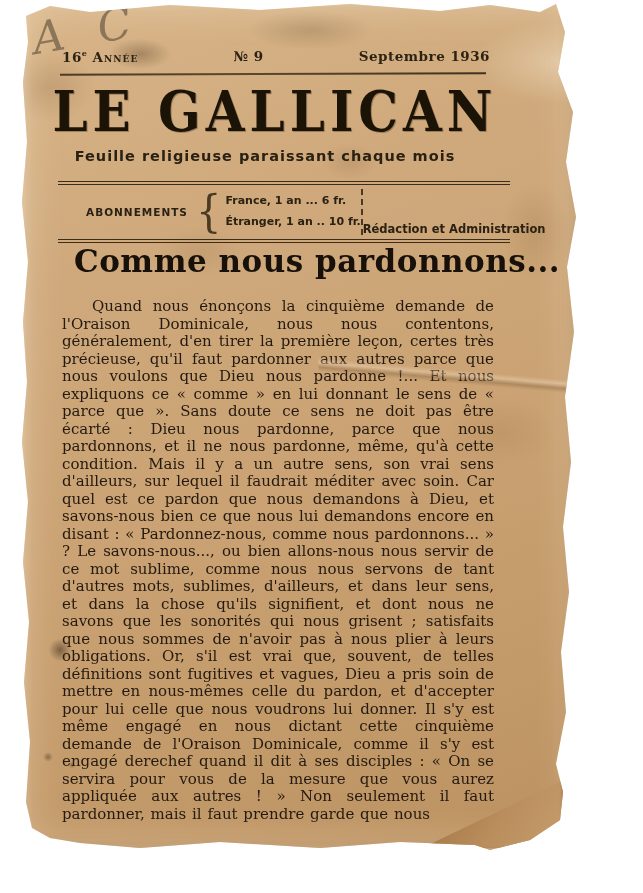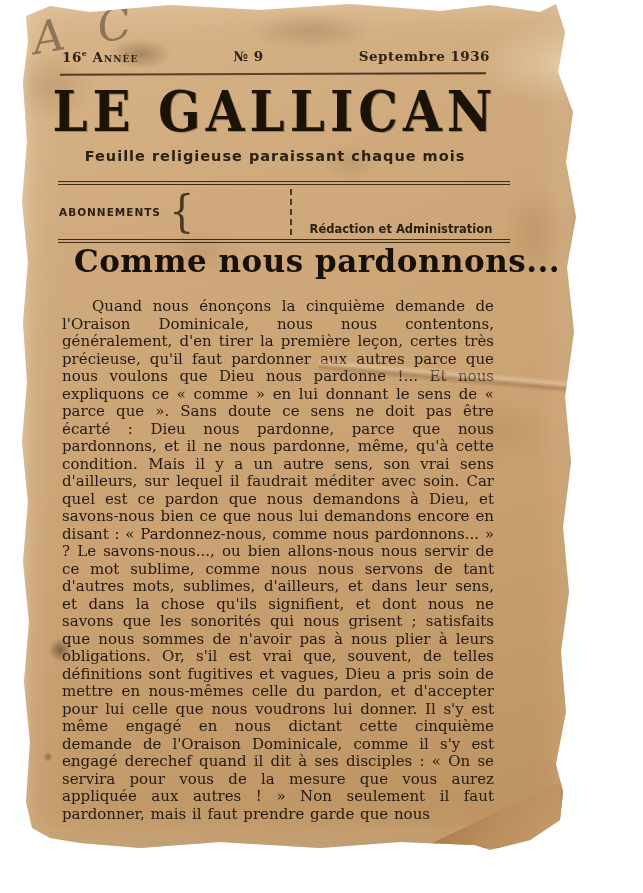--- a/index.html
+++ b/index.html
@@ -52,32 +52,32 @@
   }
   .masthead{
     position:absolute;left:30px;top:76px;width:450px;margin:0;
     text-align:center;font-family:"DejaVu Serif",serif;
     font-size:50px;font-weight:bold;color:#1b1306;
     letter-spacing:5px;white-space:nowrap;
     transform:scaleY(1.12);transform-origin:top center;
     text-shadow:1px 1px 0 rgba(60,40,20,0.35);
   }
   .subtitle{
-    position:absolute;left:30px;top:146px;width:450px;
+    position:absolute;left:20px;top:146px;width:450px;
     text-align:center;font-family:"DejaVu Sans",sans-serif;
     font-size:14.5px;font-weight:bold;color:#2a2112;letter-spacing:1px;white-space:nowrap;
   }
   .info-box{
     position:absolute;left:38px;top:179px;width:452px;height:54px;
     border-top:4px double #3a2d1c;border-bottom:4px double #3a2d1c;
     display:flex;align-items:center;color:#2a2112;
     font-family:"DejaVu Sans",sans-serif;
   }
   .abo{
-    font-size:10.5px;font-weight:bold;letter-spacing:1px;margin-left:1px;white-space:nowrap;
+    font-size:10.5px;font-weight:bold;letter-spacing:1px;margin-left:28px;white-space:nowrap;
   }
   .brace{
     font-size:40px;font-weight:normal;color:#4a3a24;margin-left:8px;margin-right:4px;
     transform:scaleY(1.1);font-family:"DejaVu Serif",serif;
   }
   .rates{font-size:11px;font-weight:bold;line-height:1.9;white-space:nowrap;}
   .divider{
     border-left:2px dashed #4a3a24;height:46px;margin-left:auto;
   }
   .admin{
@@ -122,20 +122,24 @@
 
   <div class="header-rule"></div>
 
   <h1 class="masthead">LE GALLICAN</h1>
 
   <div class="subtitle">Feuille religieuse paraissant chaque mois</div>
 
   <div class="info-box">
     <div class="abo">ABONNEMENTS</div>
     <div class="brace">{</div>
+    <div class="rates">
+      <div>France, 1 an ... 6 fr.</div>
+      <div>Étranger, 1 an .. 10 fr.</div>
+    </div>
     <div class="divider"></div>
     <div class="admin">
       <div>Rédaction et Administration</div>
     </div>
   </div>
 
   <h2 class="article-title">Comme nous pardonnons...</h2>
 
   <p class="body-text">Quand nous énonçons la cinquième demande de l'Oraison Dominicale, nous nous contentons, généralement, d'en tirer la première leçon, certes très précieuse, qu'il faut pardonner aux autres parce que nous voulons que Dieu nous pardonne !... Et nous expliquons ce « comme » en lui donnant le sens de « parce que ». Sans doute ce sens ne doit pas être écarté : Dieu nous pardonne, parce que nous pardonnons, et il ne nous pardonne, même, qu'à cette condition. Mais il y a un autre sens, son vrai sens d'ailleurs, sur lequel il faudrait méditer avec soin. Car quel est ce pardon que nous demandons à Dieu, et savons-nous bien ce que nous lui demandons encore en disant : « Pardonnez-nous, comme nous pardonnons... » ? Le savons-nous..., ou bien allons-nous nous servir de ce mot sublime, comme nous nous servons de tant d'autres mots, sublimes, d'ailleurs, et dans leur sens, et dans la chose qu'ils signifient, et dont nous ne savons que les sonorités qui nous grisent ; satisfaits que nous sommes de n'avoir pas à nous plier à leurs obligations. Or, s'il est vrai que, souvent, de telles définitions sont fugitives et vagues, Dieu a pris soin de mettre en nous-mêmes celle du pardon, et d'accepter pour lui celle que nous voudrons lui donner. Il s'y est même engagé en nous dictant cette cinquième demande de l'Oraison Dominicale, comme il s'y est engagé derechef quand il dit à ses disciples : « On se servira pour vous de la mesure que vous aurez appliquée aux autres ! » Non seulement il faut pardonner, mais il faut prendre garde que nous</p>
 

